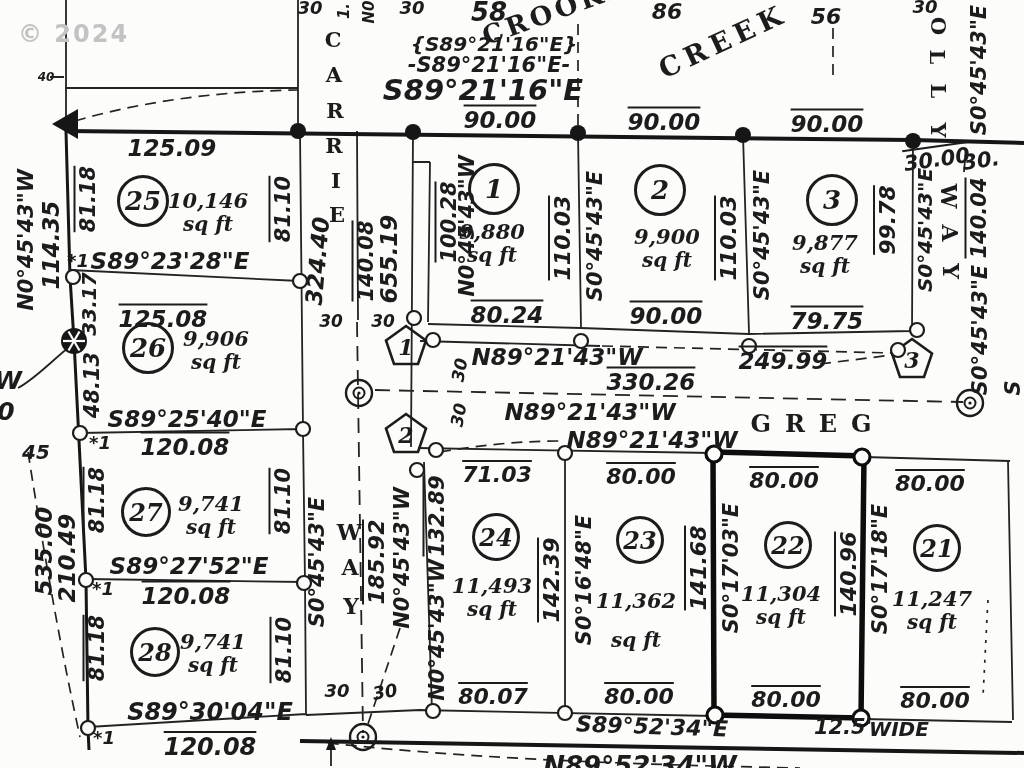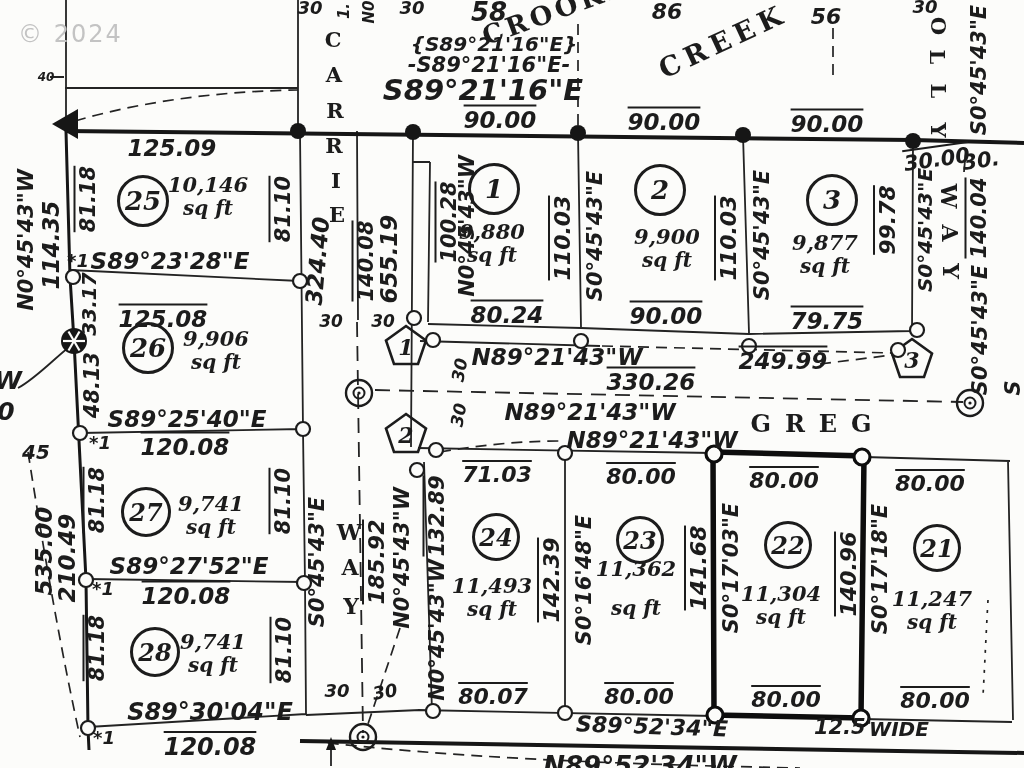--- a/index.html
+++ b/index.html
@@ -2,21 +2,21 @@
 <html><head>
 <meta charset="utf-8">
 <style>
   html,body{margin:0;padding:0;background:#e8e8e8;}
   #stage{position:relative;width:1024px;height:768px;background:#fcfcfa;overflow:hidden;
          font-family:"DejaVu Sans",sans-serif;color:#1c1c1c;}
   .lbl{position:absolute;white-space:nowrap;font-style:italic;font-weight:600;
        color:#1c1c1c;line-height:1;transform-origin:center;}
   .lbl.ov{text-decoration:overline;}
   .lbl.big{font-weight:800;}
-  .lbl.wm{color:#c3c3c3;font-style:normal;font-weight:400;letter-spacing:2px;}
+  .lbl.wm{color:#c3c3c3;font-style:normal;font-weight:700;letter-spacing:2px;}
   .street-letter,.street-word{position:absolute;font-family:"DejaVu Serif",serif;
        font-weight:700;color:#1c1c1c;line-height:1;white-space:nowrap;transform-origin:center;}
   .lotcirc{position:absolute;border:3px solid #1c1c1c;border-radius:50%;
        display:flex;align-items:center;justify-content:center;
        font:italic 700 26px "DejaVu Serif",serif;color:#1c1c1c;box-sizing:border-box;}
   .lotarea{position:absolute;display:flex;flex-direction:column;align-items:center;
        font:italic 700 21px "DejaVu Serif",serif;color:#1c1c1c;line-height:1.12;}
   .lotarea .unit{font-size:20px;}
   svg .thin{fill:none;stroke:#232323;stroke-width:1.8;}
   svg .bold3{fill:none;stroke:#161616;stroke-width:3;}
@@ -214,21 +214,21 @@
       <div class="lbl ov" style="left: 935px; top: 701px; font-size: 22px; transform: translate(-50%, -50%) rotate(0deg);">80.00</div>
       <div class="lbl" style="left: 652px; top: 727px; font-size: 22px; transform: translate(-50%, -50%) rotate(2deg);">S89°52'34"E</div>
       <div class="lbl" style="left: 843px; top: 727px; font-size: 21px; transform: translate(-50%, -50%) rotate(0deg);">12.5'</div>
       <div class="lbl" style="left: 899px; top: 729px; font-size: 20px; transform: translate(-50%, -50%) rotate(0deg);">WIDE</div>
       <div class="lbl" style="left: 640px; top: 766px; font-size: 26px; transform: translate(-50%, -50%) rotate(0deg);">N89°52'34"W</div>
     </div>
   <div id="lotLayer">
       <div class="lotcirc" style="left: 117px; top: 175px; width: 52px; height: 52px; font-size: 26px;">
         <span>25</span>
       </div>
-      <div class="lotarea" style="left: 208px; top: 196px; transform: translate(-50%, -50%);">
+      <div class="lotarea" style="left: 208px; top: 212px; transform: translate(-50%, -50%);">
         <span>10,146</span>
         <span class="unit">sq ft</span>
       </div>
       <div class="lotcirc" style="left: 122px; top: 322px; width: 52px; height: 52px; font-size: 26px;">
         <span>26</span>
       </div>
       <div class="lotarea" style="left: 216px; top: 350px; transform: translate(-50%, -50%);">
         <span>9,906</span>
         <span class="unit">sq ft</span>
       </div>
@@ -270,21 +270,21 @@
       <div class="lotcirc" style="left: 472px; top: 513px; width: 48px; height: 48px; font-size: 24px;">
         <span>24</span>
       </div>
       <div class="lotarea" style="left: 492px; top: 597px; transform: translate(-50%, -50%);">
         <span>11,493</span>
         <span class="unit">sq ft</span>
       </div>
       <div class="lotcirc" style="left: 616px; top: 516px; width: 48px; height: 48px; font-size: 24px;">
         <span>23</span>
       </div>
-      <div class="lotarea" style="left: 636px; top: 588px; transform: translate(-50%, -50%); gap: 16px;">
+      <div class="lotarea" style="left: 636px; top: 620px; transform: translate(-50%, -50%); gap: 16px;">
         <span>11,362</span>
         <span class="unit">sq ft</span>
       </div>
       <div class="lotcirc" style="left: 764px; top: 521px; width: 48px; height: 48px; font-size: 24px;">
         <span>22</span>
       </div>
       <div class="lotarea" style="left: 781px; top: 605px; transform: translate(-50%, -50%);">
         <span>11,304</span>
         <span class="unit">sq ft</span>
       </div>

